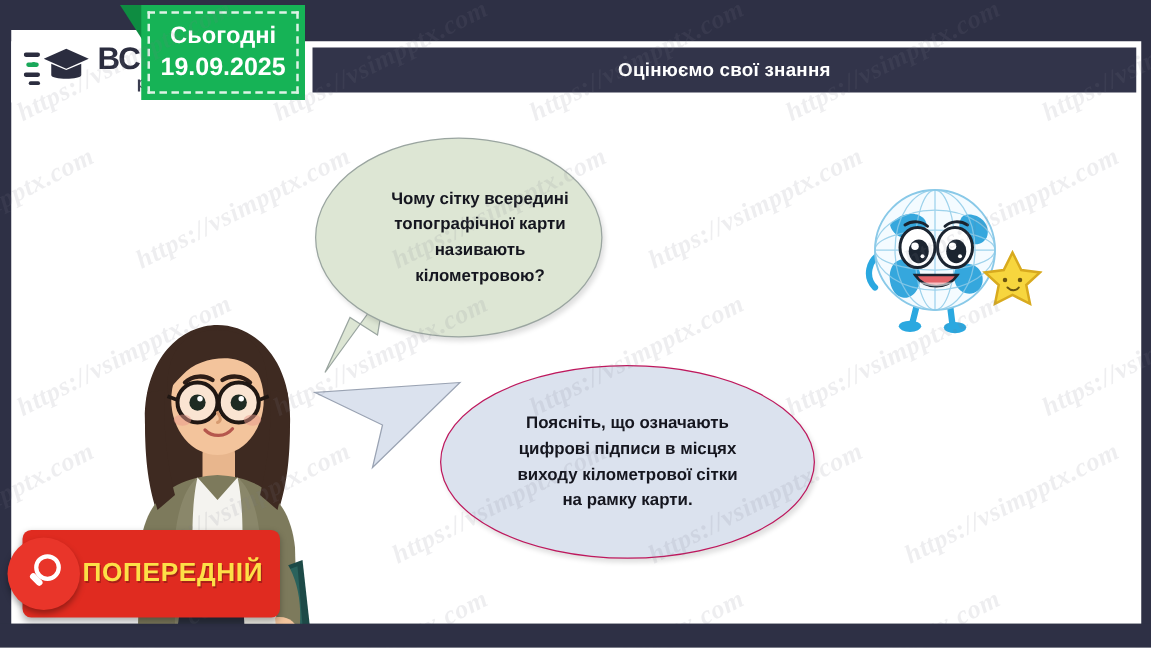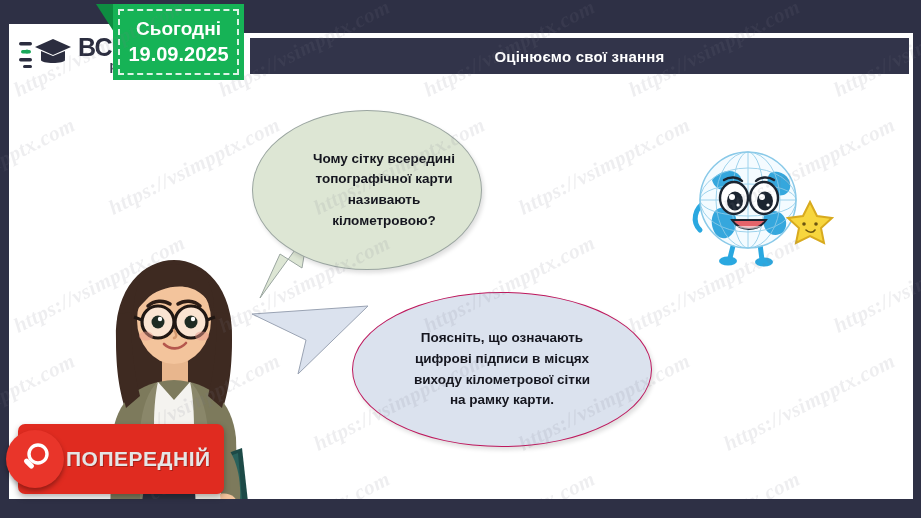--- a/index.html
+++ b/index.html
@@ -246,21 +246,21 @@
     height: 58px;
     border-radius: 50%;
     background: #e9352a;
     box-shadow: 0 3px 5px rgba(0,0,0,0.35);
     display: flex;
     align-items: center;
     justify-content: center;
   }
   #preview-labels {
     margin-left: 48px;
-    color: #e5e5e5;
+    color: #fde047;
     line-height: 1.08;
   }
   .preview-line {
     font-size: 21px;
     font-weight: 700;
     letter-spacing: .5px;
     text-shadow: 1px 1px 0 rgba(0,0,0,0.25);
   }
 
   

